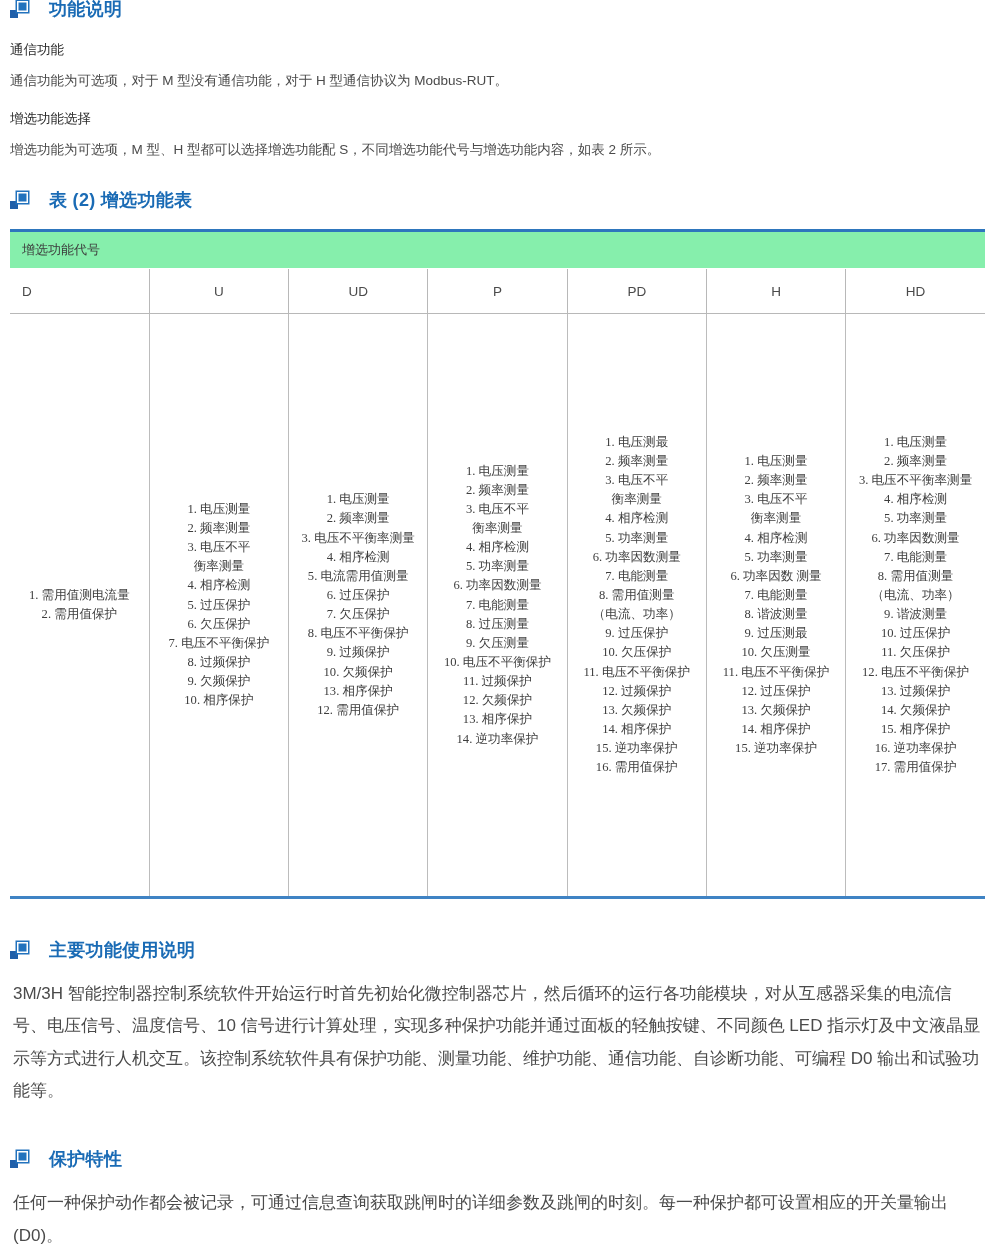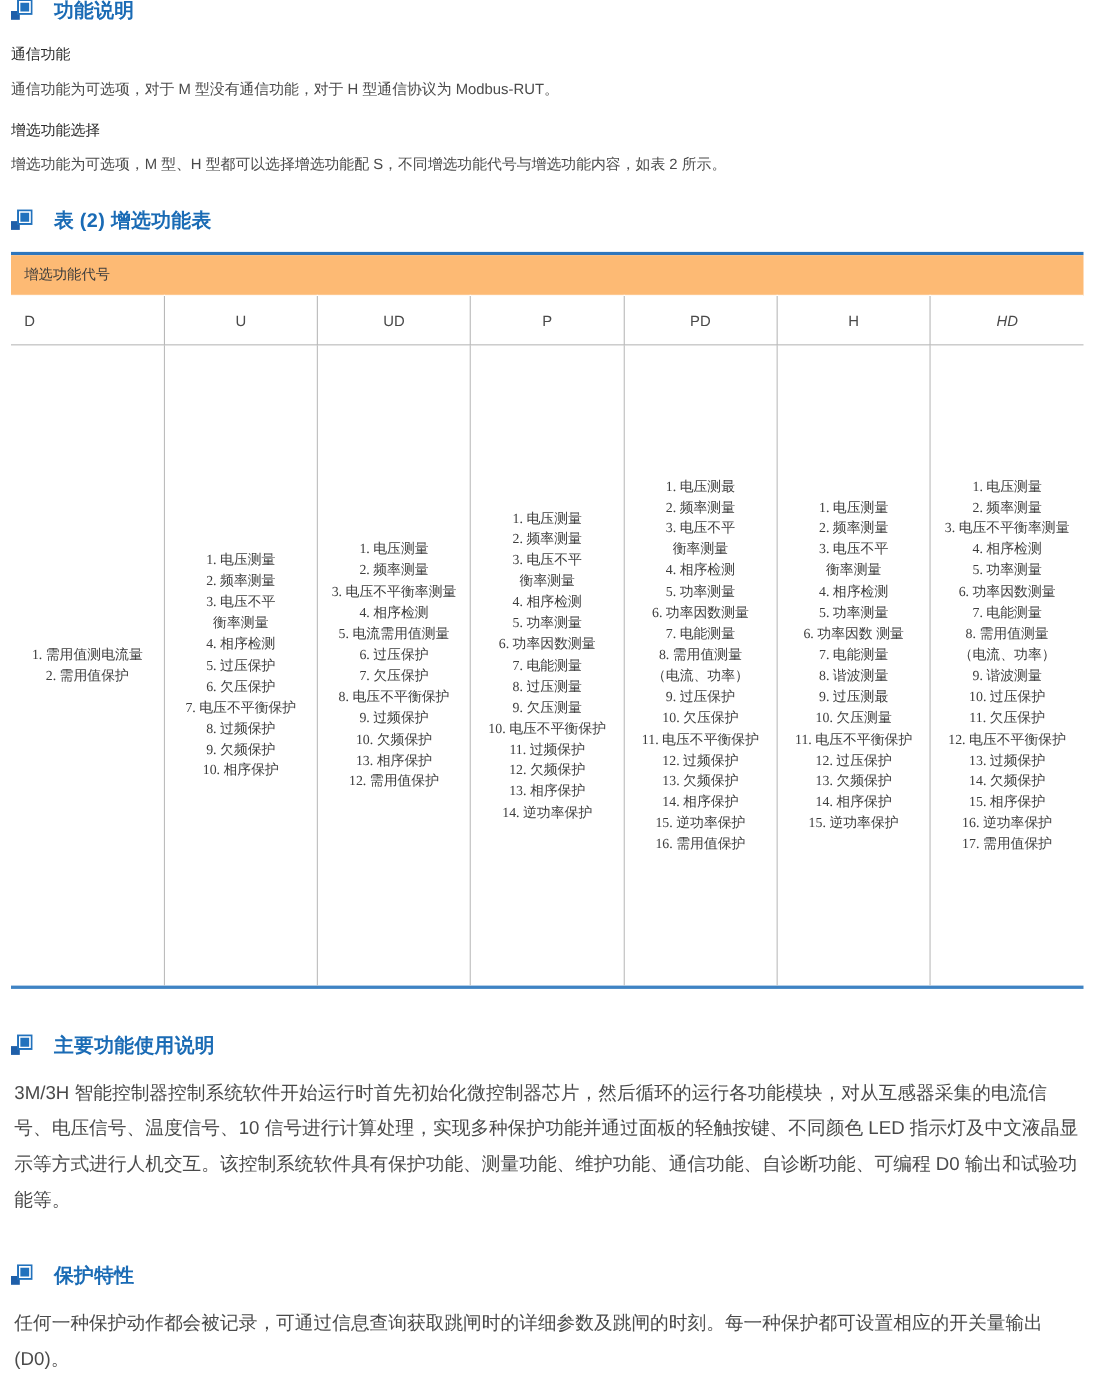--- a/index.html
+++ b/index.html
@@ -85,21 +85,21 @@
   table.opt {
     width: 975px;
     border-collapse: collapse;
     table-layout: fixed;
   }
   table.opt td, table.opt th {
     padding: 0;
     margin: 0;
   }
   .band-cell {
-    background: #fdba74;
+    background: #86efac;
     height: 36px;
     font-size: 13px;
     font-weight: 400;
     color: #3c3c3c;
     text-align: left;
     padding-left: 12px !important;
     border-bottom: 1px solid #ffffff;
   }
   .col-head {
     height: 44px;
@@ -107,21 +107,21 @@
     font-weight: 400;
     color: #4a4a4a;
     text-align: center;
     border-bottom: 1px solid #b8b8b8;
     border-right: 1px solid #b8b8b8;
   }
   .col-head.first {
     text-align: left;
     padding-left: 12px !important;
   }
-  .col-head.last { border-right: none; font-style: italic; }
+  .col-head.last { border-right: none; }
 
   .body-cell {
     vertical-align: middle;
     text-align: center;
     border-right: 1px solid #bcbcbc;
     height: 570px;
     padding: 6px 4px !important;
   }
   .body-cell.last { border-right: none; }
   .body-cell ol {

